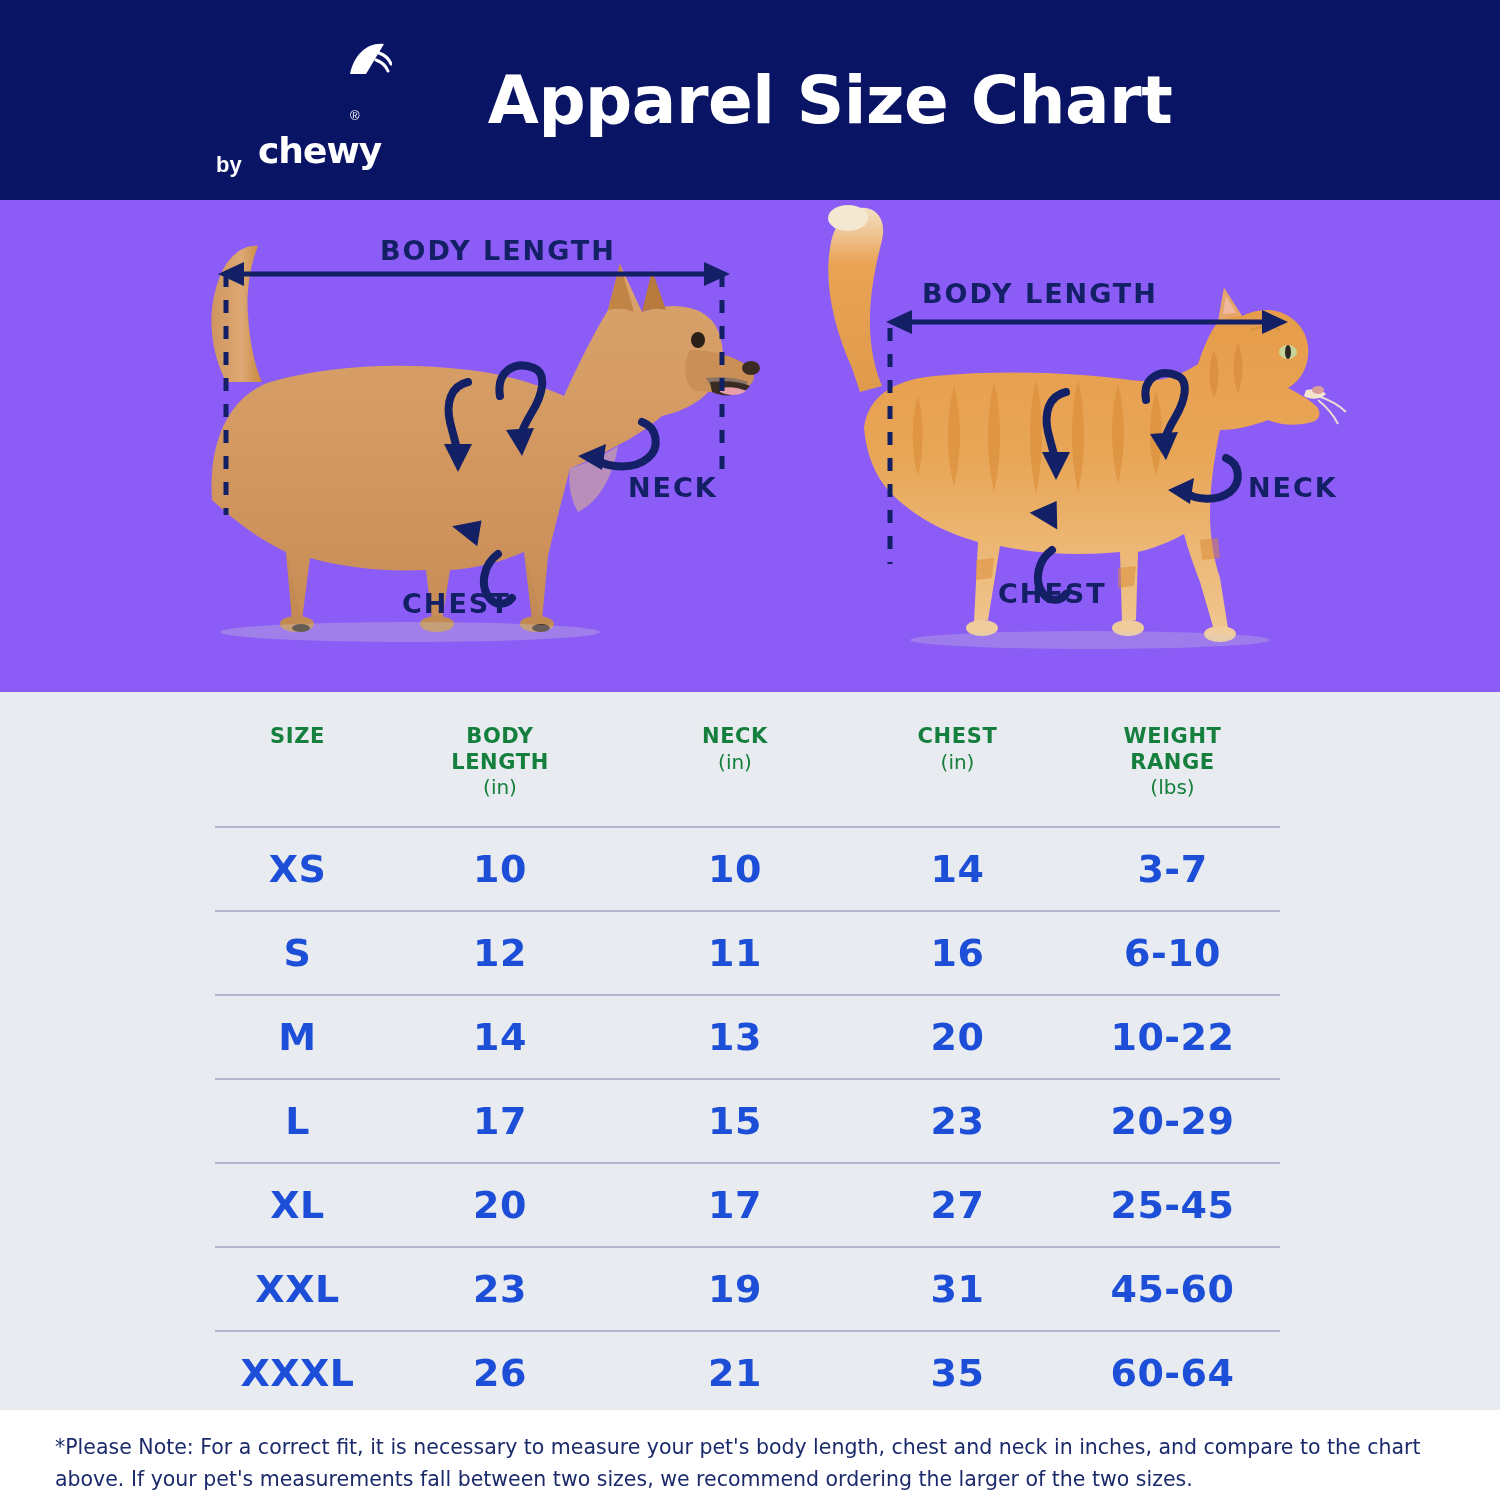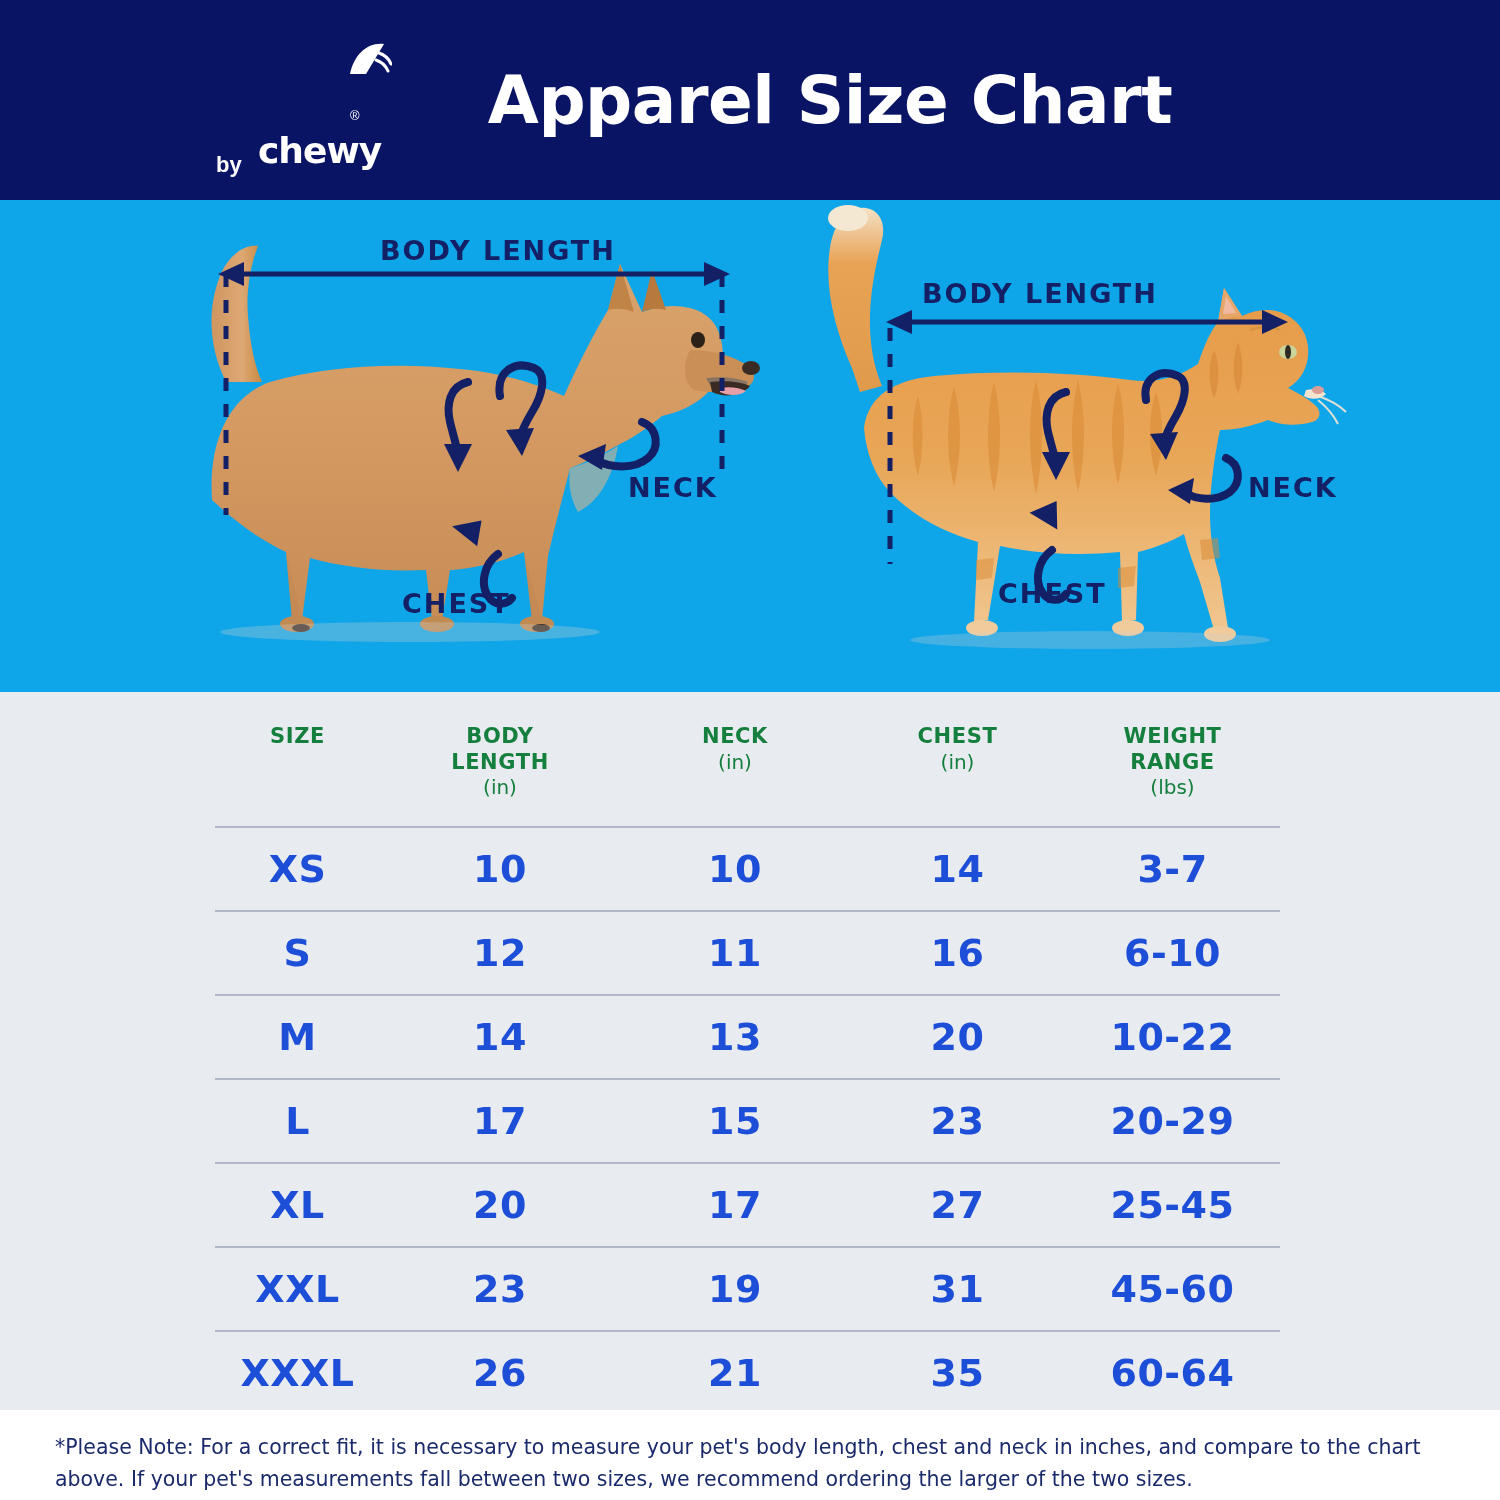--- a/index.html
+++ b/index.html
@@ -53,21 +53,21 @@
     display:flex; align-items:center; justify-content:center;
     font-family:"DejaVu Sans", sans-serif;
     font-weight:700; font-size:66px; color:#ffffff;
     letter-spacing:-0.5px;
     padding-left:160px;
   }
 
   
   .diagrams {
     position:absolute; left:0; top:200px; width:1500px; height:492px;
-    background:#0ea5e9;
+    background:#8b5cf6;
   }
   .diagram { position:absolute; top:0; height:492px; }
   .diagram svg { display:block; }
 
   .meas-label {
     position:absolute;
     font-family:"DejaVu Sans", sans-serif;
     font-weight:700;
     color:#132065;
     letter-spacing:2px;

